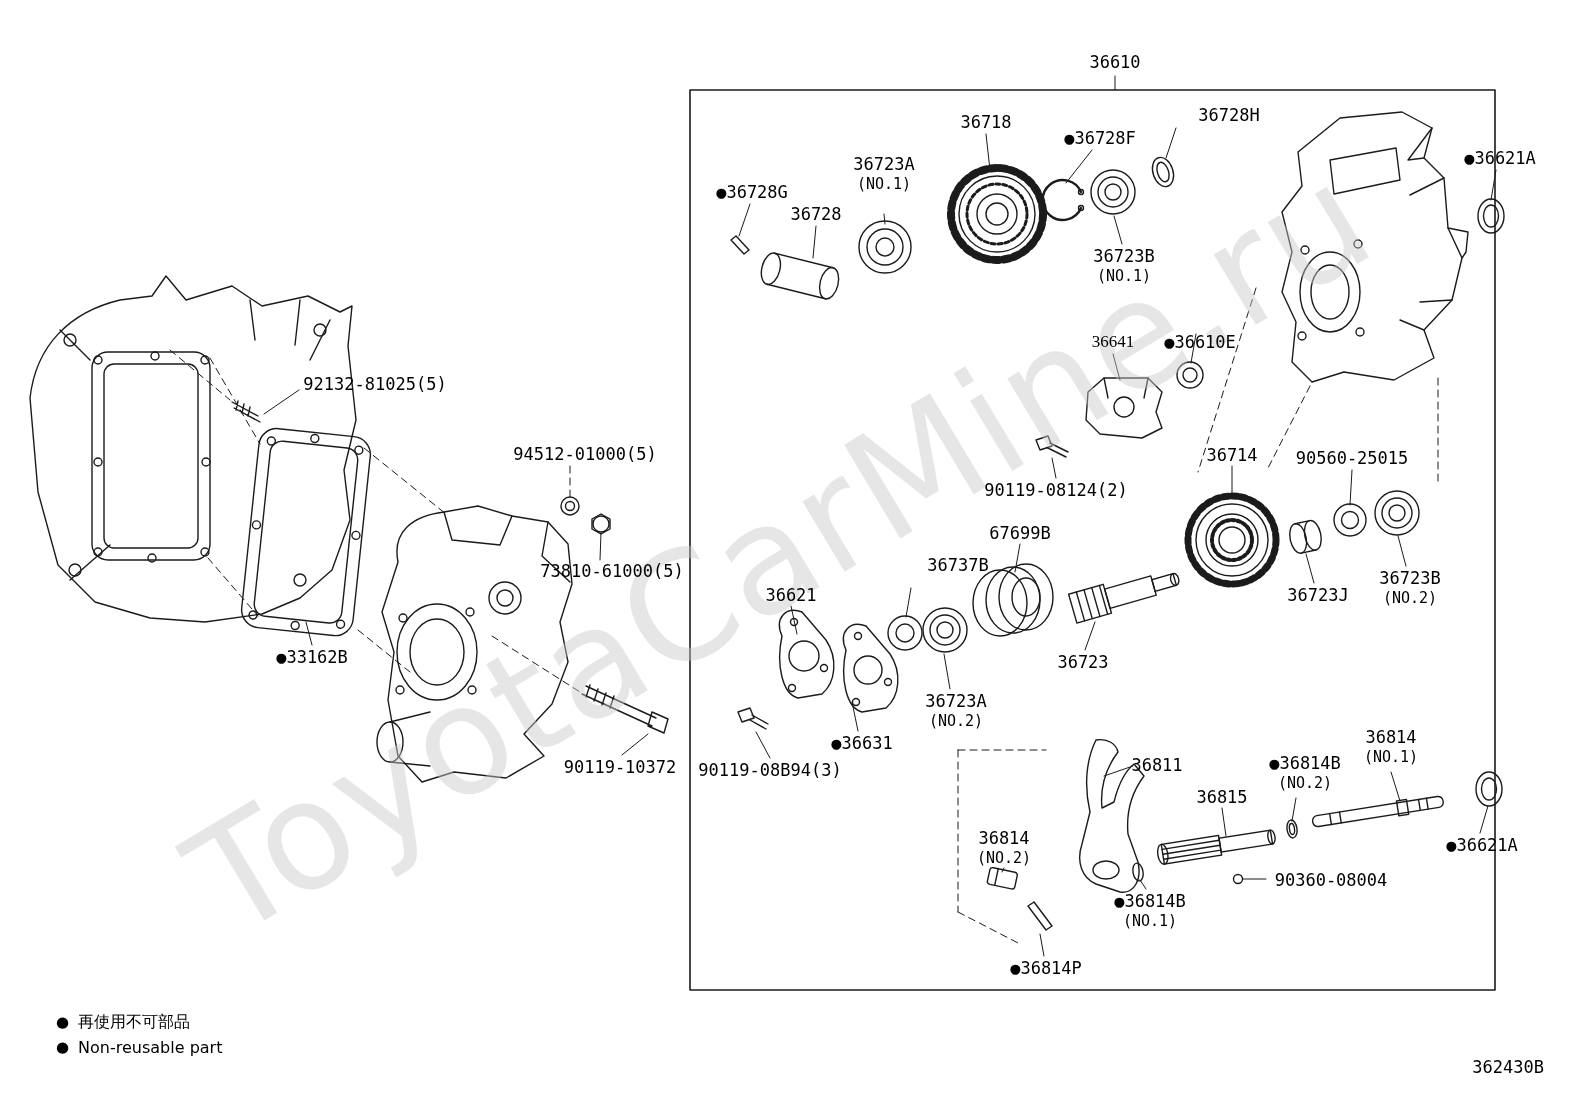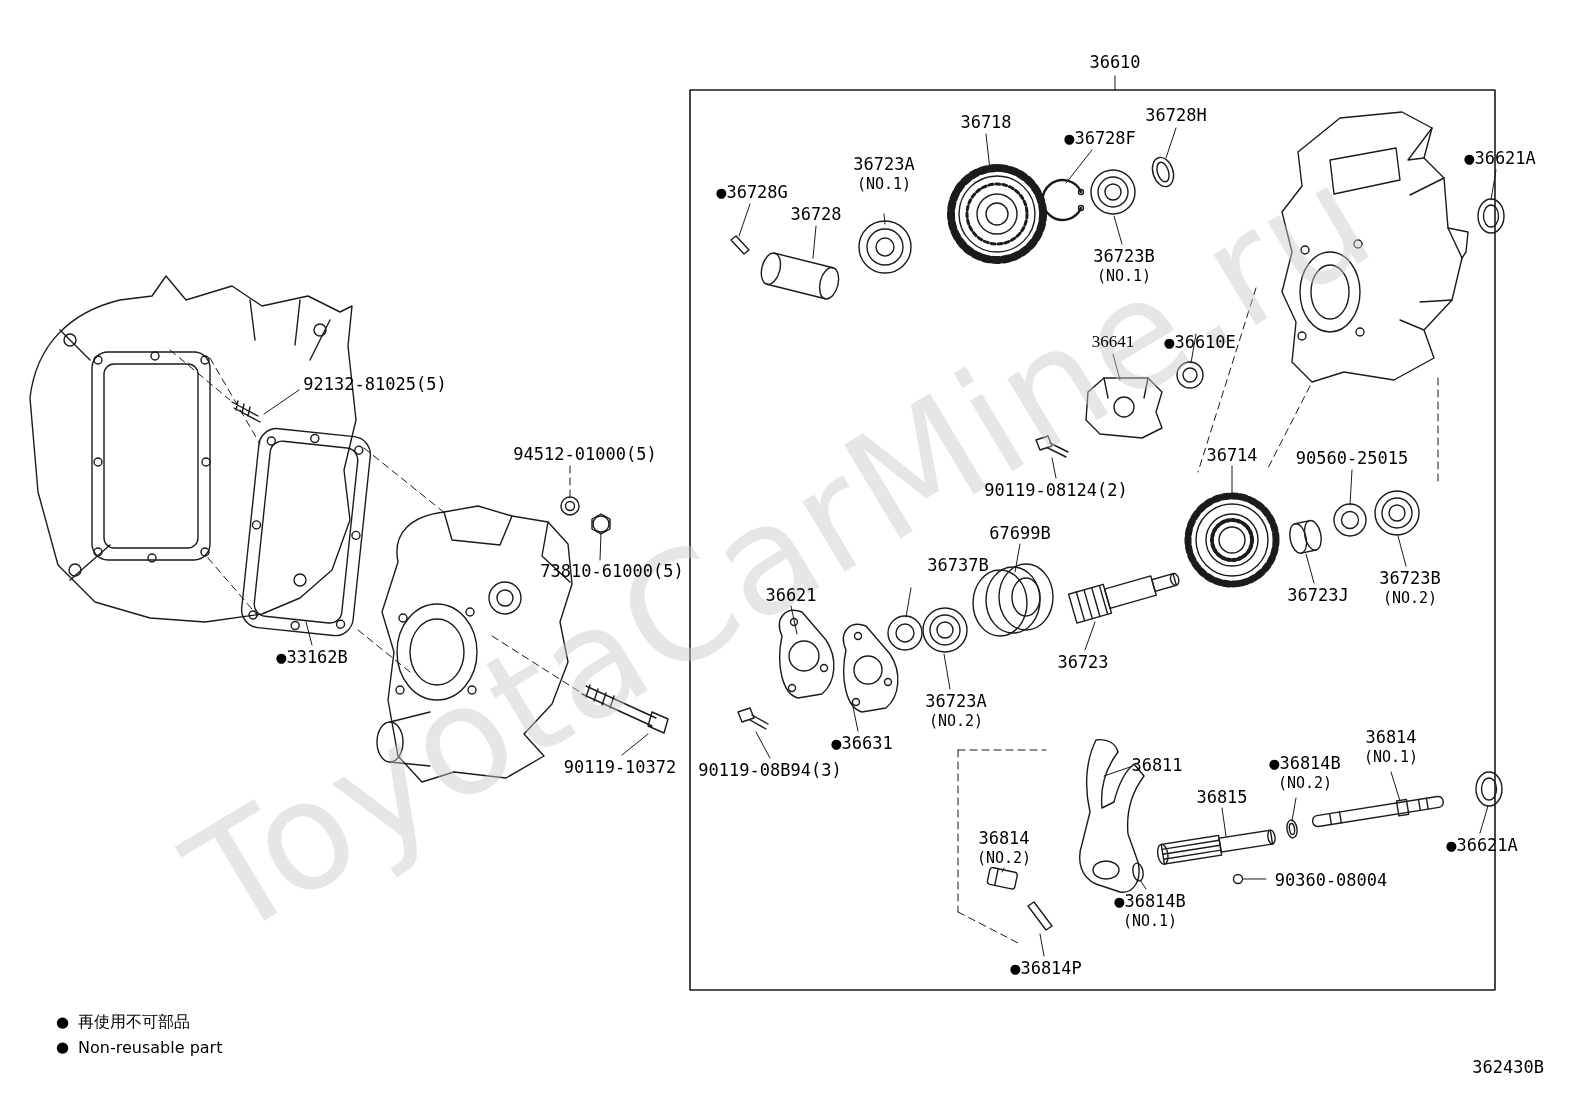--- a/index.html
+++ b/index.html
@@ -308,21 +308,21 @@
   <div id="labels">
       <div class="part-label" style="left: 1115px; top: 52px;">
         <div class="pl-main">36610</div>
       </div>
       <div class="part-label" style="left: 986px; top: 112px;">
         <div class="pl-main">36718</div>
       </div>
       <div class="part-label" style="left: 1100px; top: 128px;">
         <div class="pl-main">●36728F</div>
       </div>
-      <div class="part-label" style="left: 1176px; top: 105px;">
+      <div class="part-label" style="left: 1229px; top: 105px;">
         <div class="pl-main">36728H</div>
       </div>
       <div class="part-label" style="left: 884px; top: 154px;">
         <div class="pl-main">36723A</div>
         <div class="pl-sub">(NO.1)</div>
       </div>
       <div class="part-label" style="left: 752px; top: 182px;">
         <div class="pl-main">●36728G</div>
       </div>
       <div class="part-label" style="left: 816px; top: 204px;">

